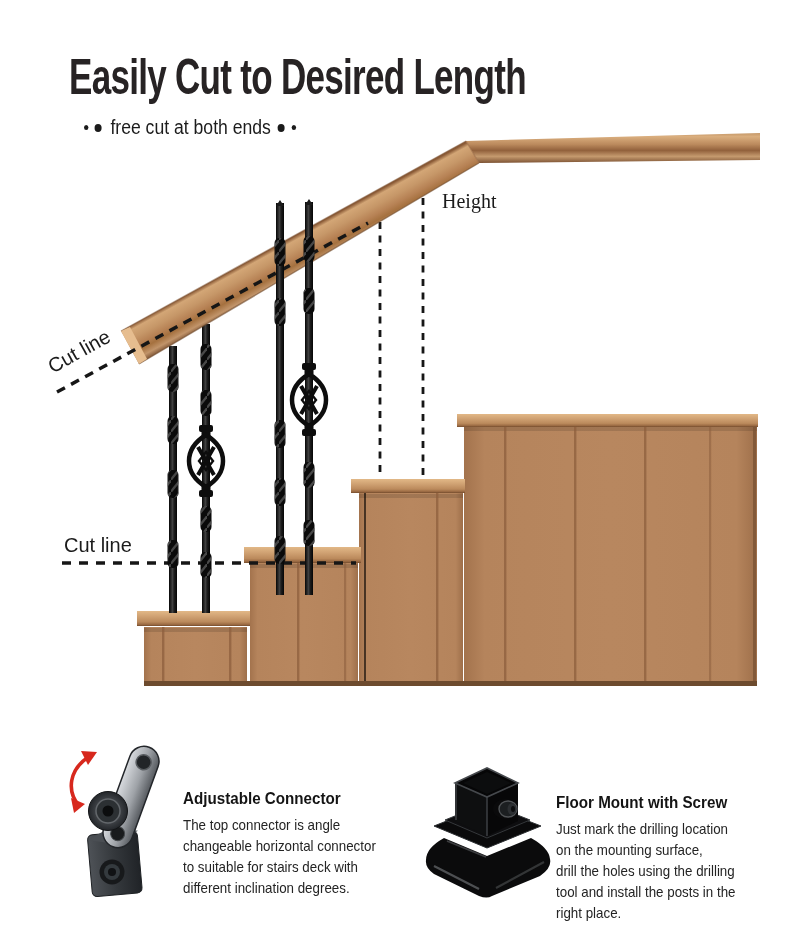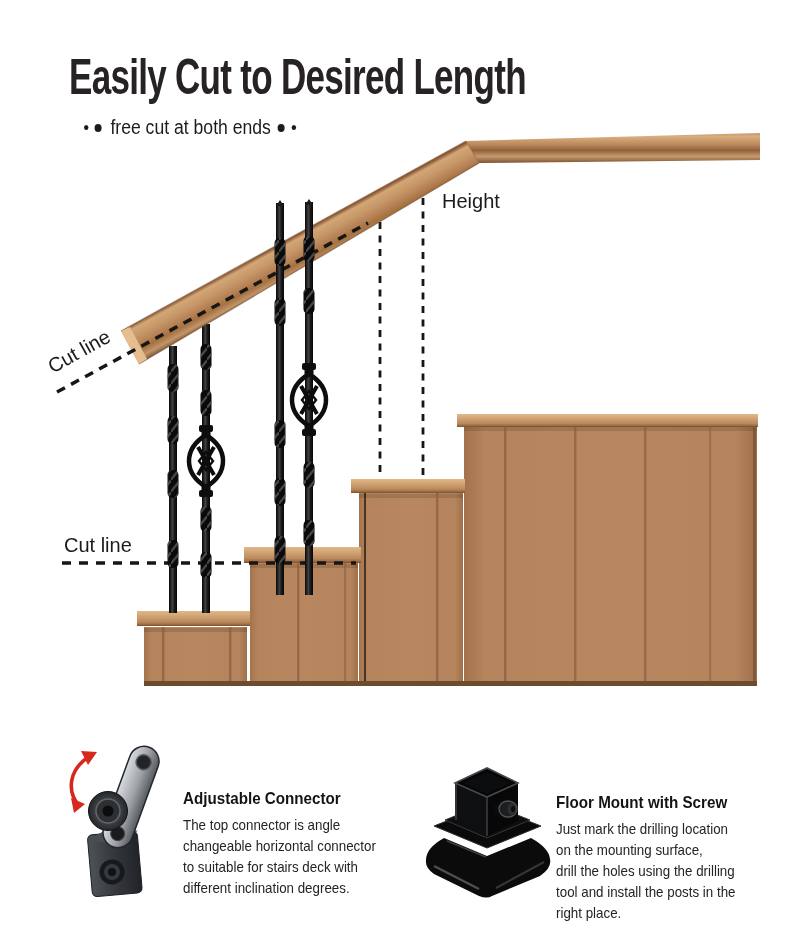--- a/index.html
+++ b/index.html
@@ -12,21 +12,21 @@
          transform:scaleX(0.70);transform-origin:left top;}
   .subtitle{position:absolute;left:84px;top:116px;display:flex;align-items:center;
             transform:scaleX(0.88);transform-origin:left top;}
   .subtitle-text{font-size:20px;color:#1c1c1c;margin:0 8px 0 10px;white-space:nowrap;}
   .dot{border-radius:50%;background:#1b1b1b;display:inline-block;}
   .dot-sm{width:5px;height:5px;}
   .dot-lg{width:8px;height:8px;margin-left:7px;}
   .dot-sm2{width:5px;height:5px;margin-left:8px;}
 
   .diagram-label{position:absolute;color:#1b1b1b;font-size:20px;white-space:nowrap;}
-  .lbl-height{left:442px;top:190px;}
+  .lbl-height{left:442px;top:190px;font-family:Liberation Serif, serif;}
   .lbl-cut-upper{left:44px;top:358px;transform:rotate(-29deg);transform-origin:0 0;}
   .lbl-cut-lower{left:64px;top:534px;}
 
   .product-text{position:absolute;transform:scaleX(0.92);transform-origin:left top;}
   .product-text.left{left:183px;top:789px;}
   .product-text.right{left:556px;top:793px;}
   .pt-title{margin:0 0 7px 0;font-size:16.5px;font-weight:700;color:#141414;white-space:nowrap;}
   .pt-line{font-size:14.5px;line-height:21px;color:#242424;white-space:nowrap;}
 </style>
 </head>

